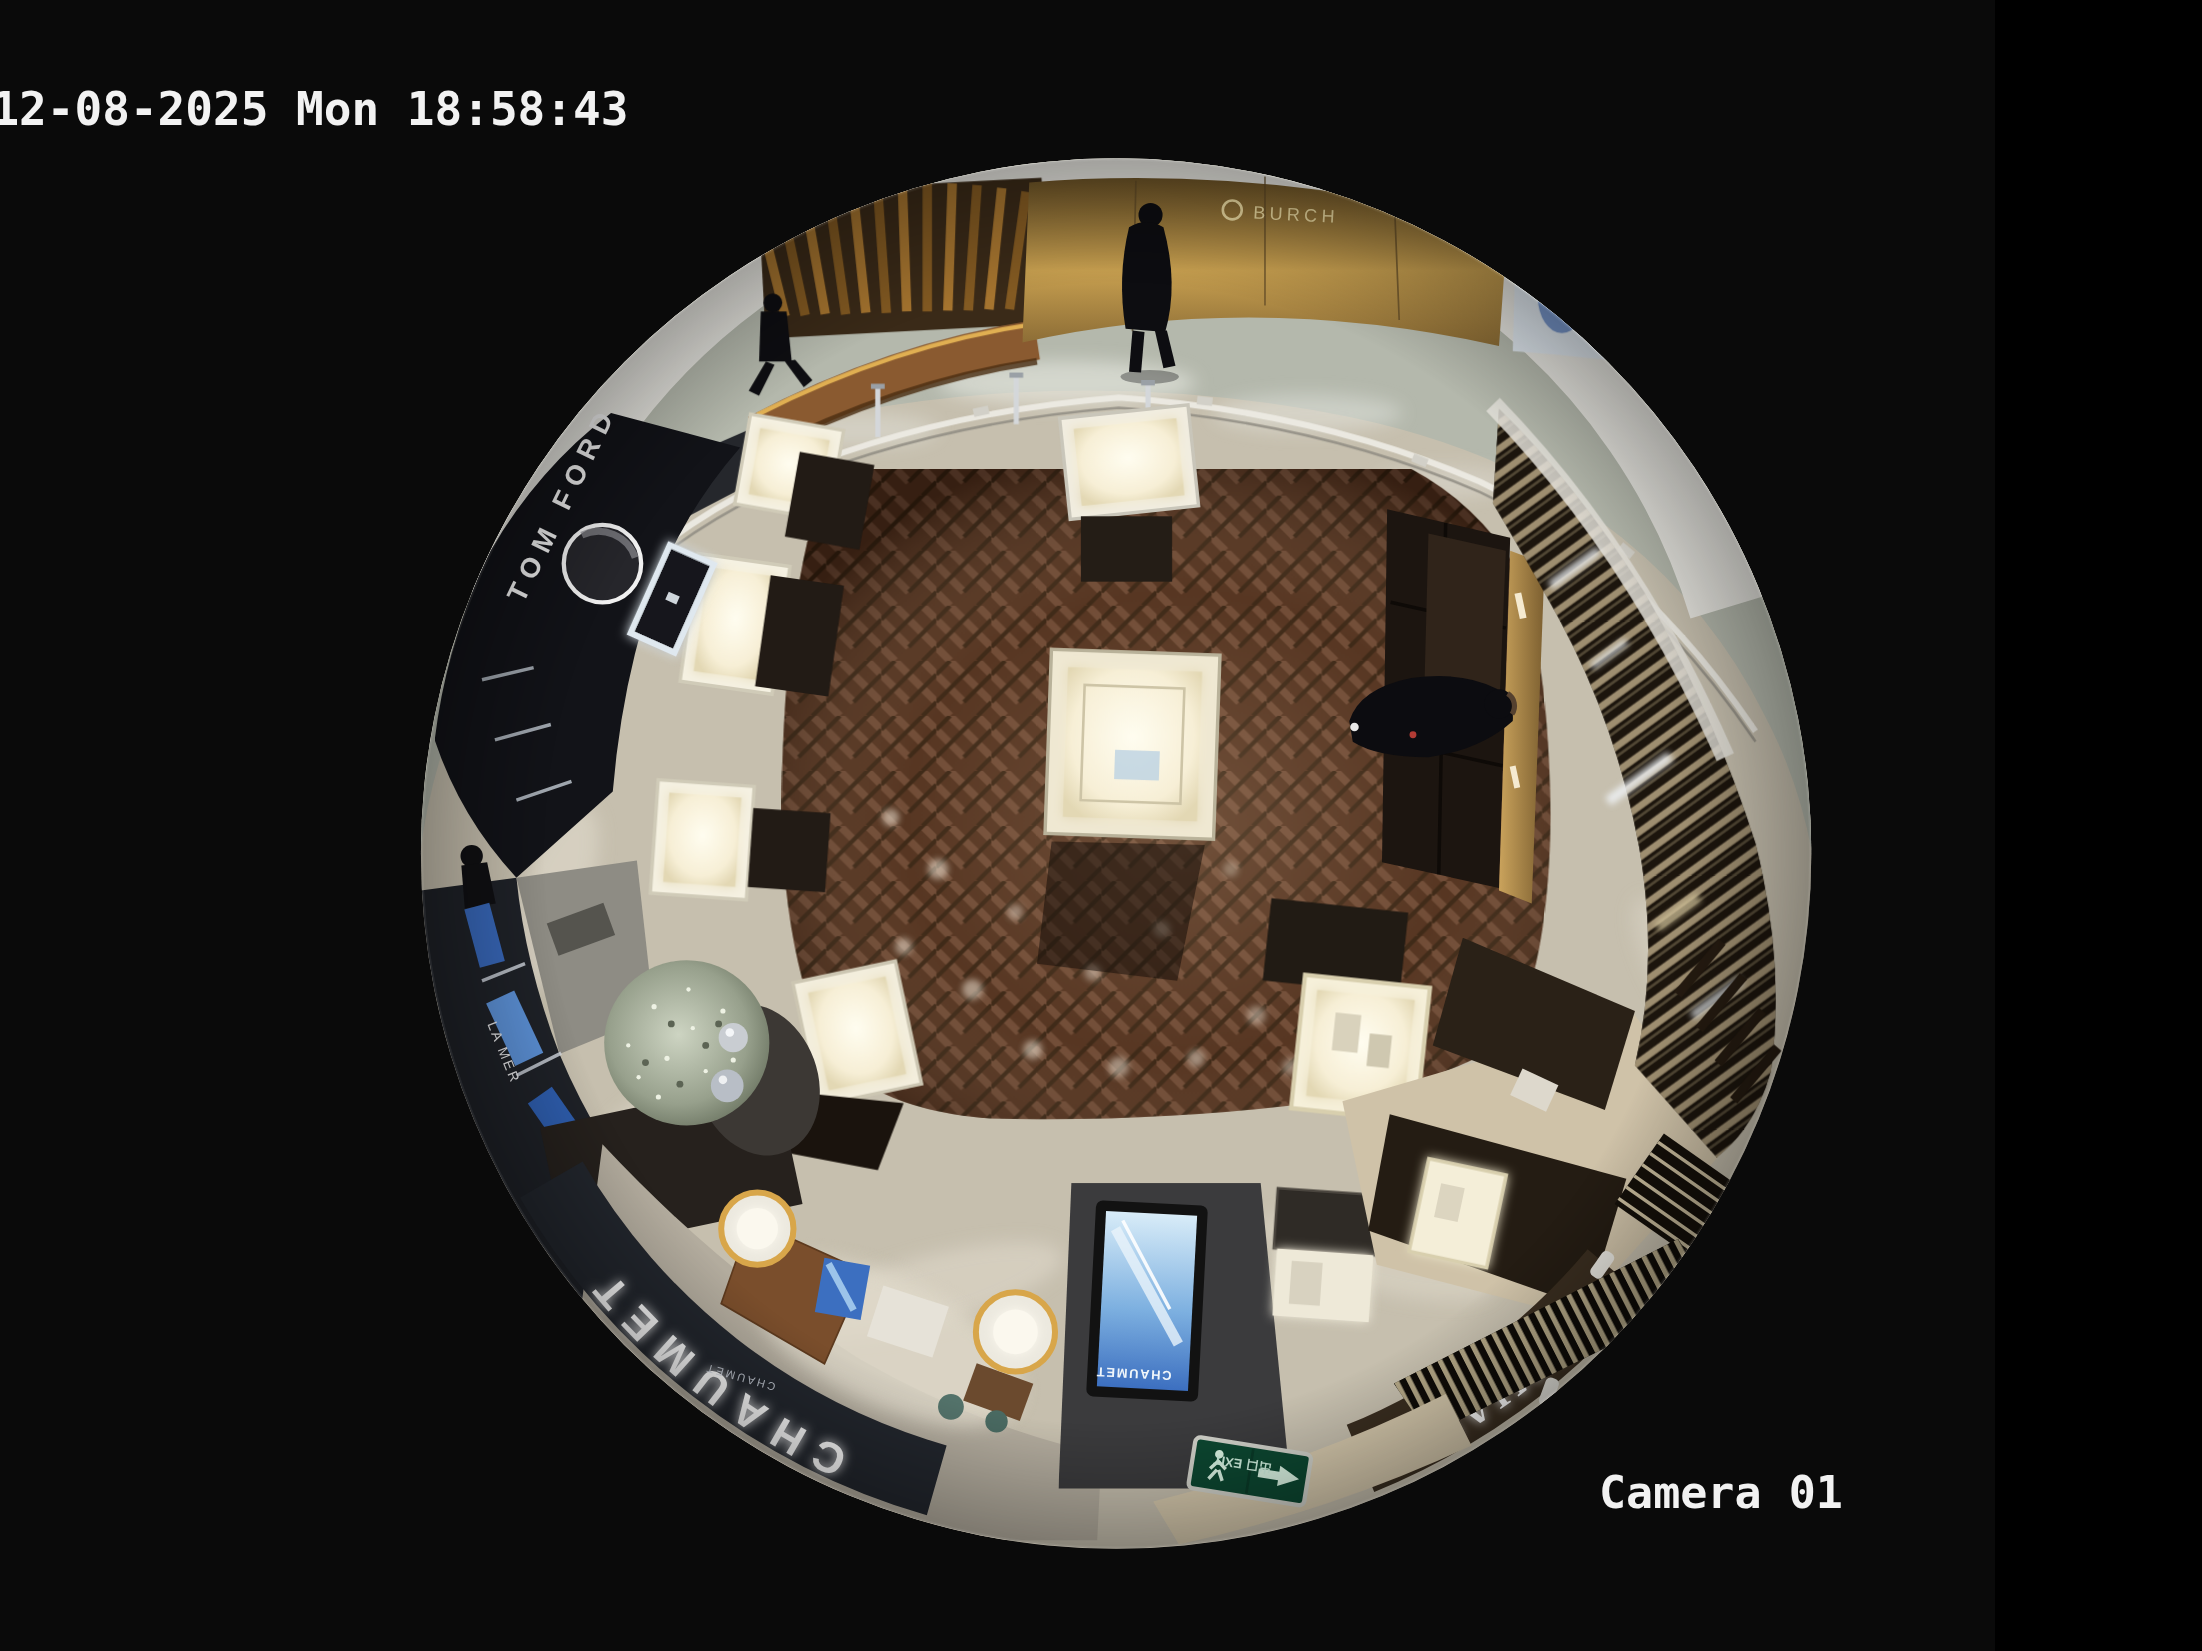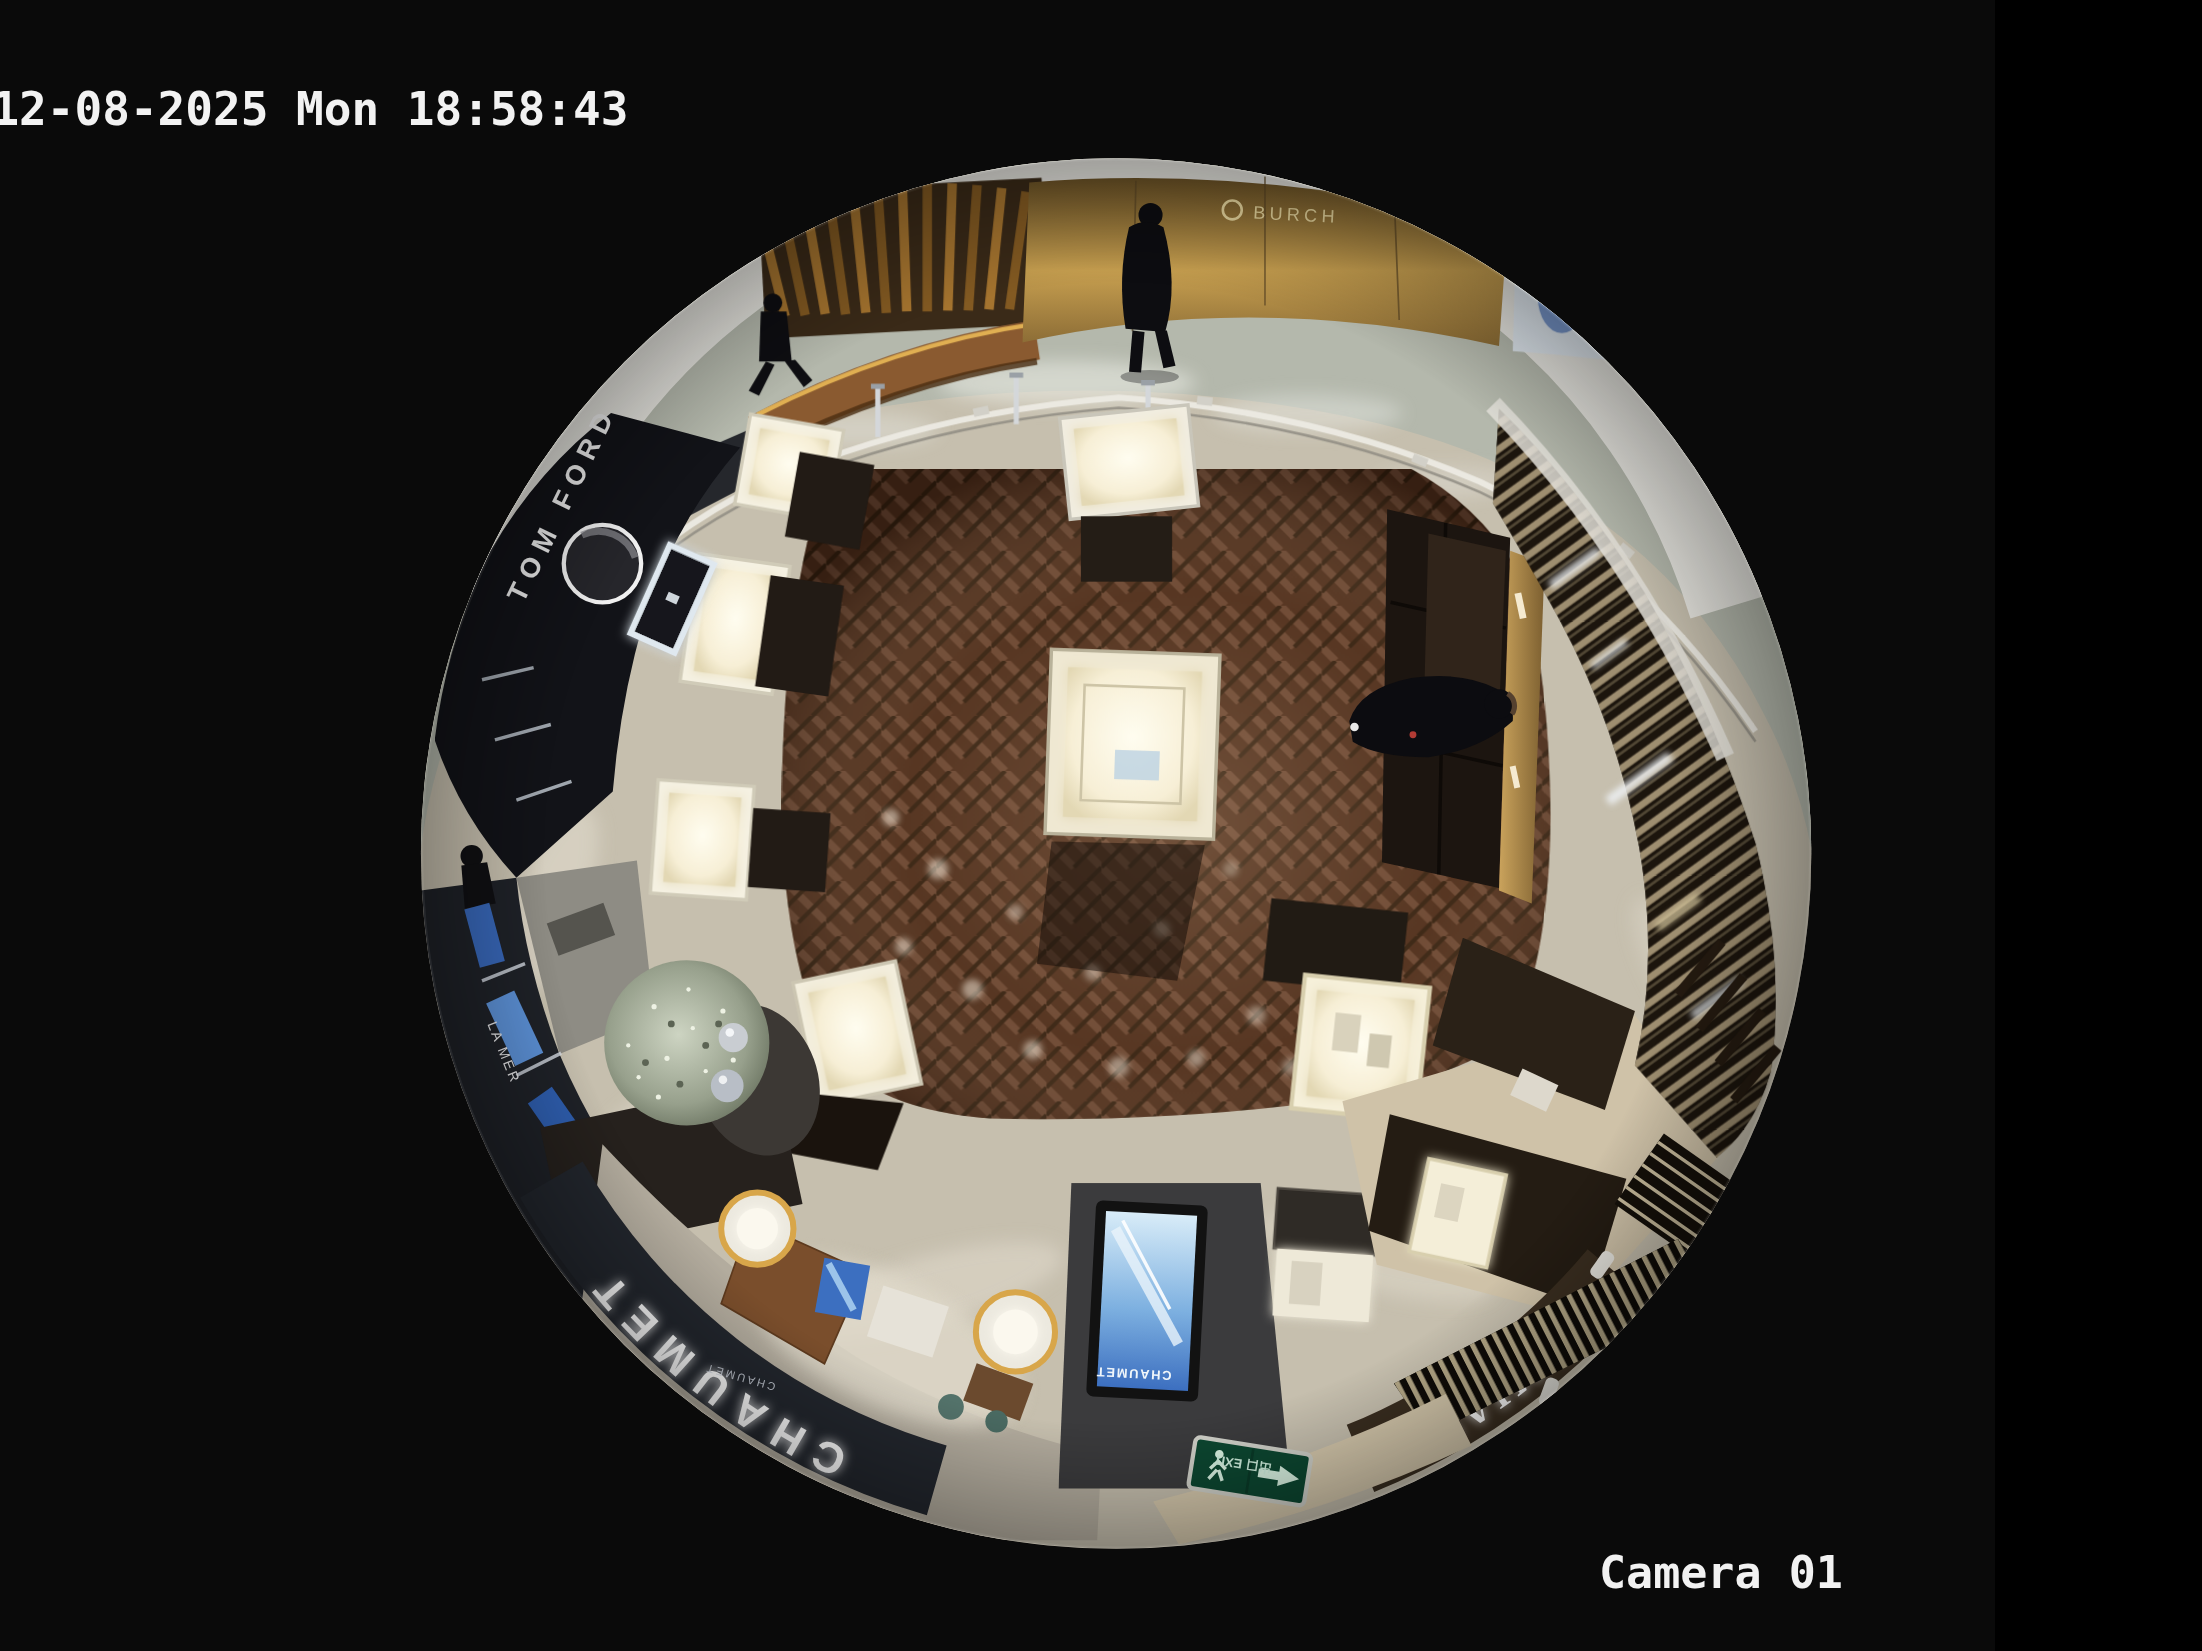--- a/index.html
+++ b/index.html
@@ -1,21 +1,21 @@
 <!DOCTYPE html>
 <html style="font-size:13.8px"><head>
 <meta charset="utf-8">
 <style>
   html,body{margin:0;padding:0;background:#000;}
   .stage{position:relative;width:1995px;height:1652px;background:#0a0a0a;overflow:hidden;
          font-family:"Liberation Sans",sans-serif;}
   .osd{position:absolute;font-family:"DejaVu Sans Mono",monospace;font-weight:bold;
        color:#f2f2f2;line-height:1;white-space:pre;}
   #osd-timestamp{left:-8.6px;top:86px;font-size:46px;}
-  #osd-camera{left:1599px;top:1550px;font-size:45px;}
+  #osd-camera{left:1599px;top:1470px;font-size:45px;}
   svg{position:absolute;left:0;top:0;}
   svg text{font-family:"Liberation Sans",sans-serif;}
   .serif{font-family:"Liberation Serif",serif;}
 </style>
 </head>
 <body>
 
 <div class="stage">
 
 <svg width="2203" height="1652" viewBox="0 0 2560 1920">

